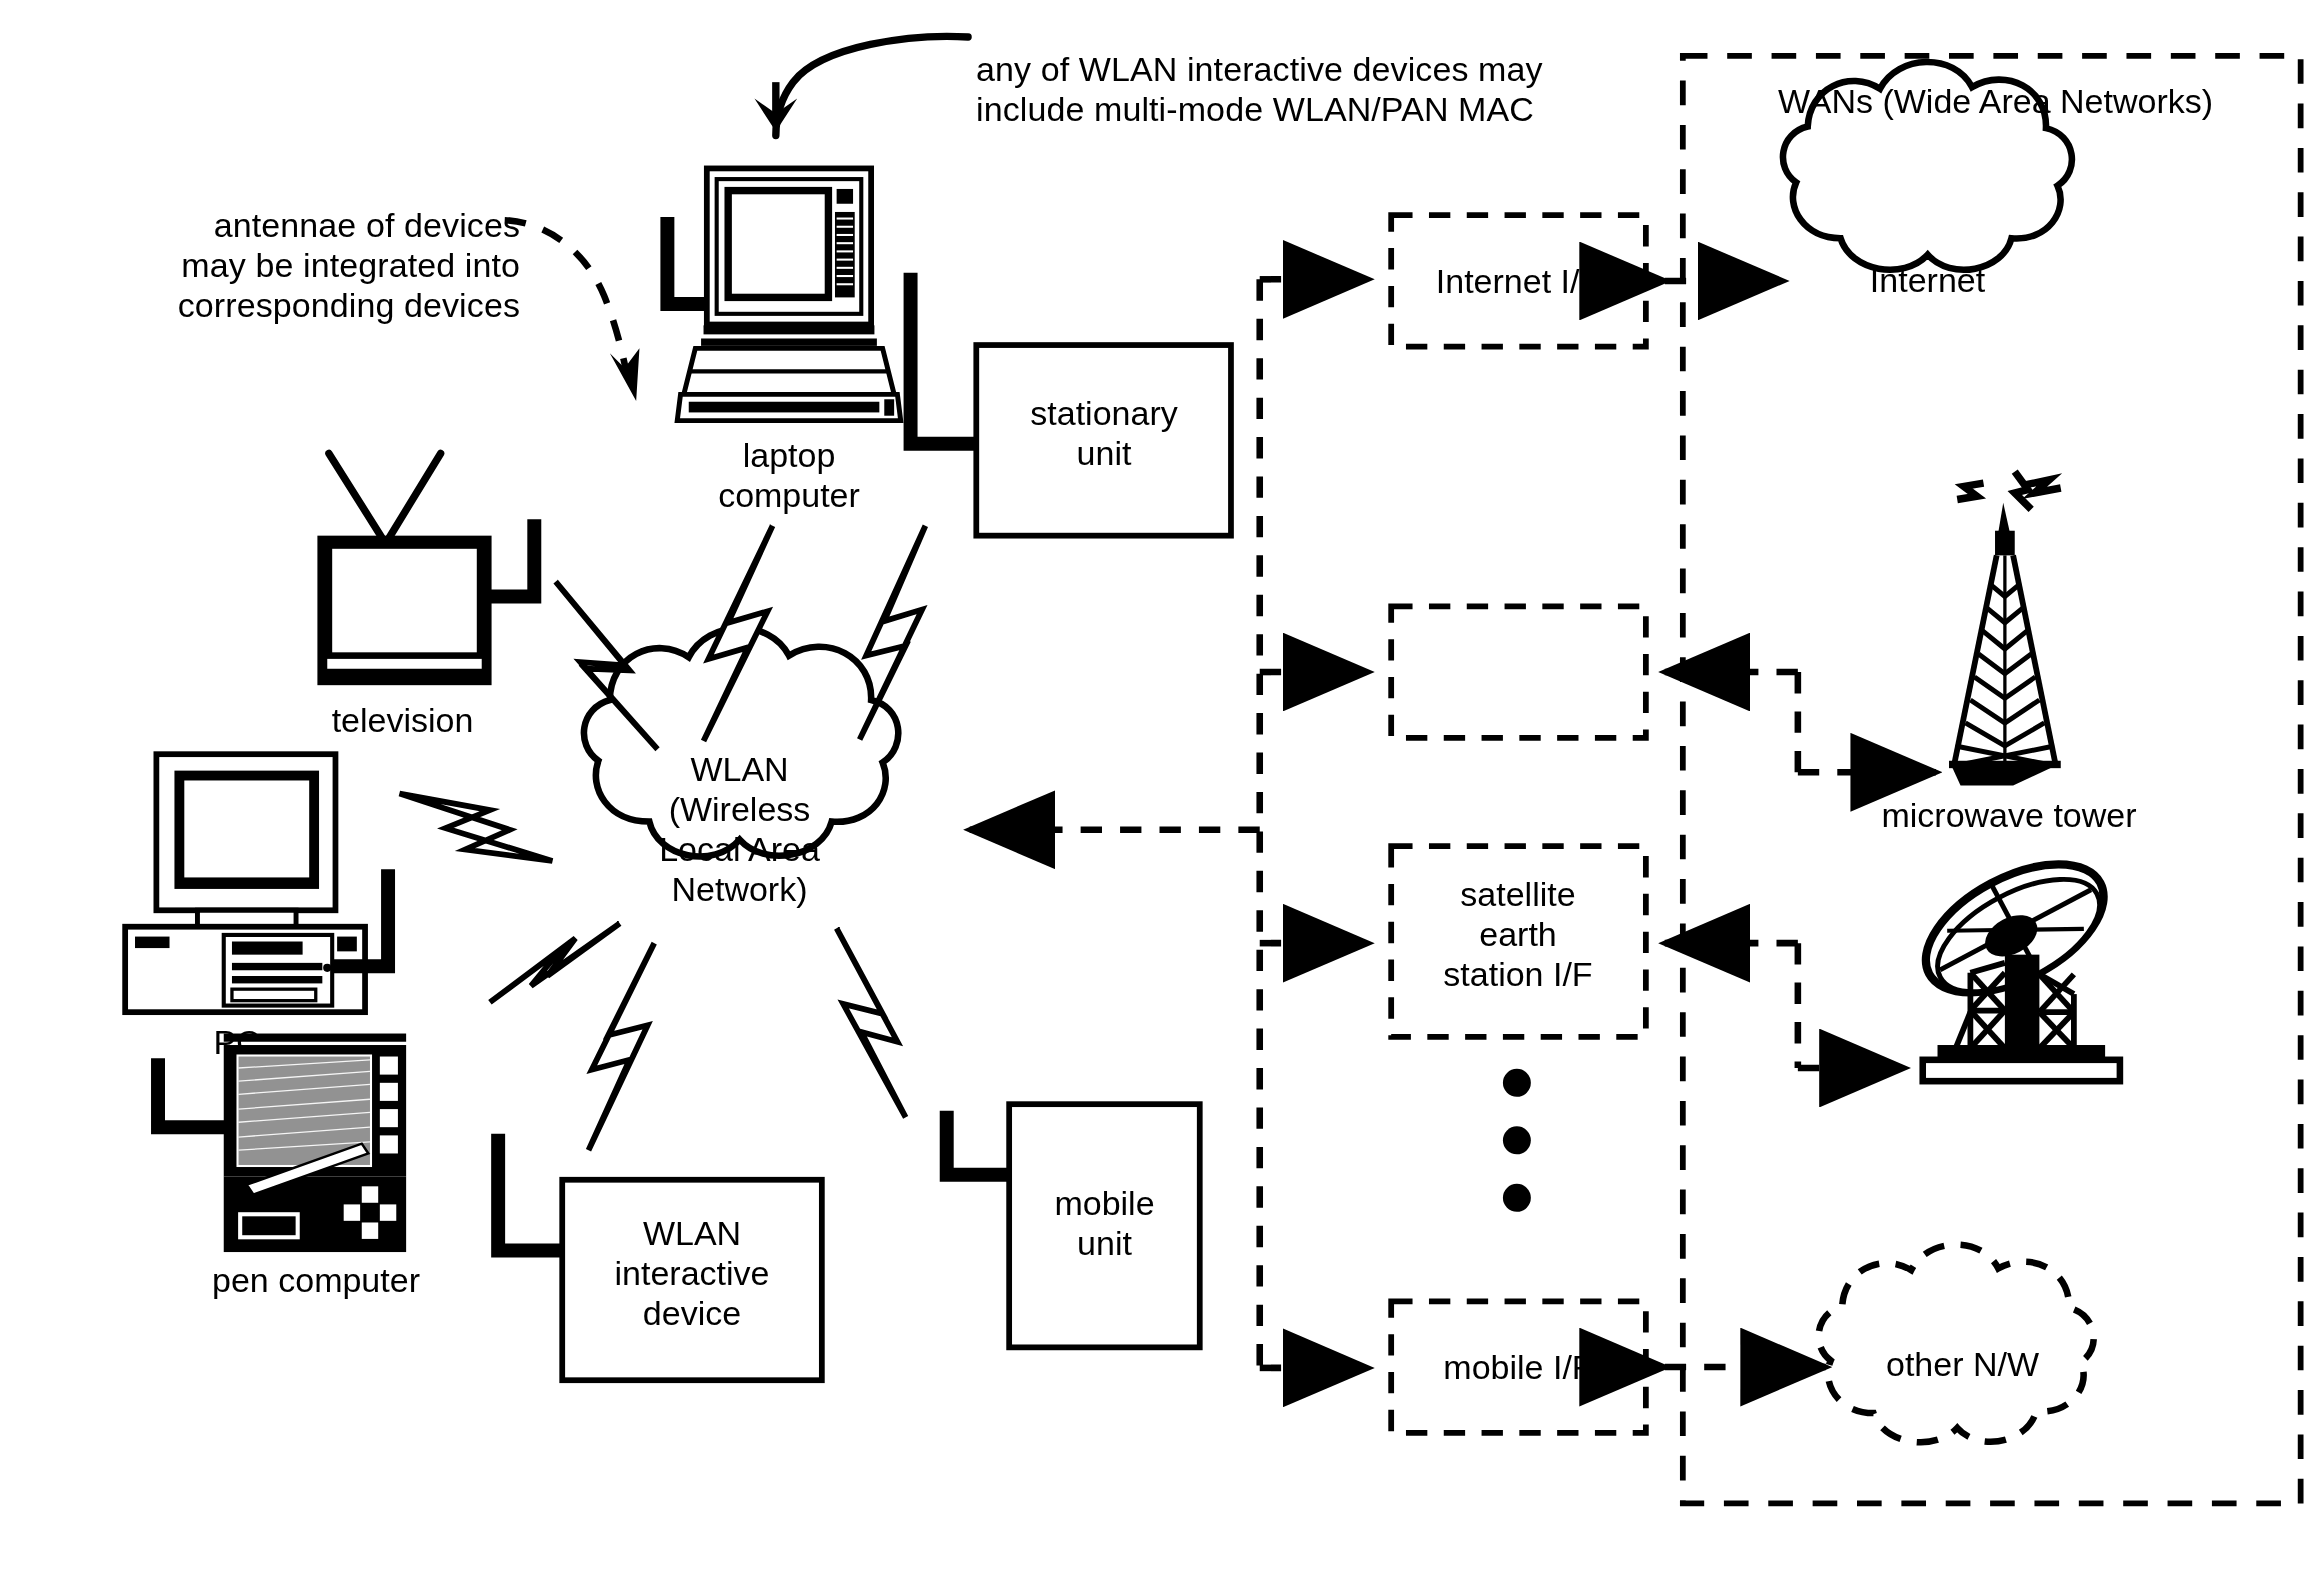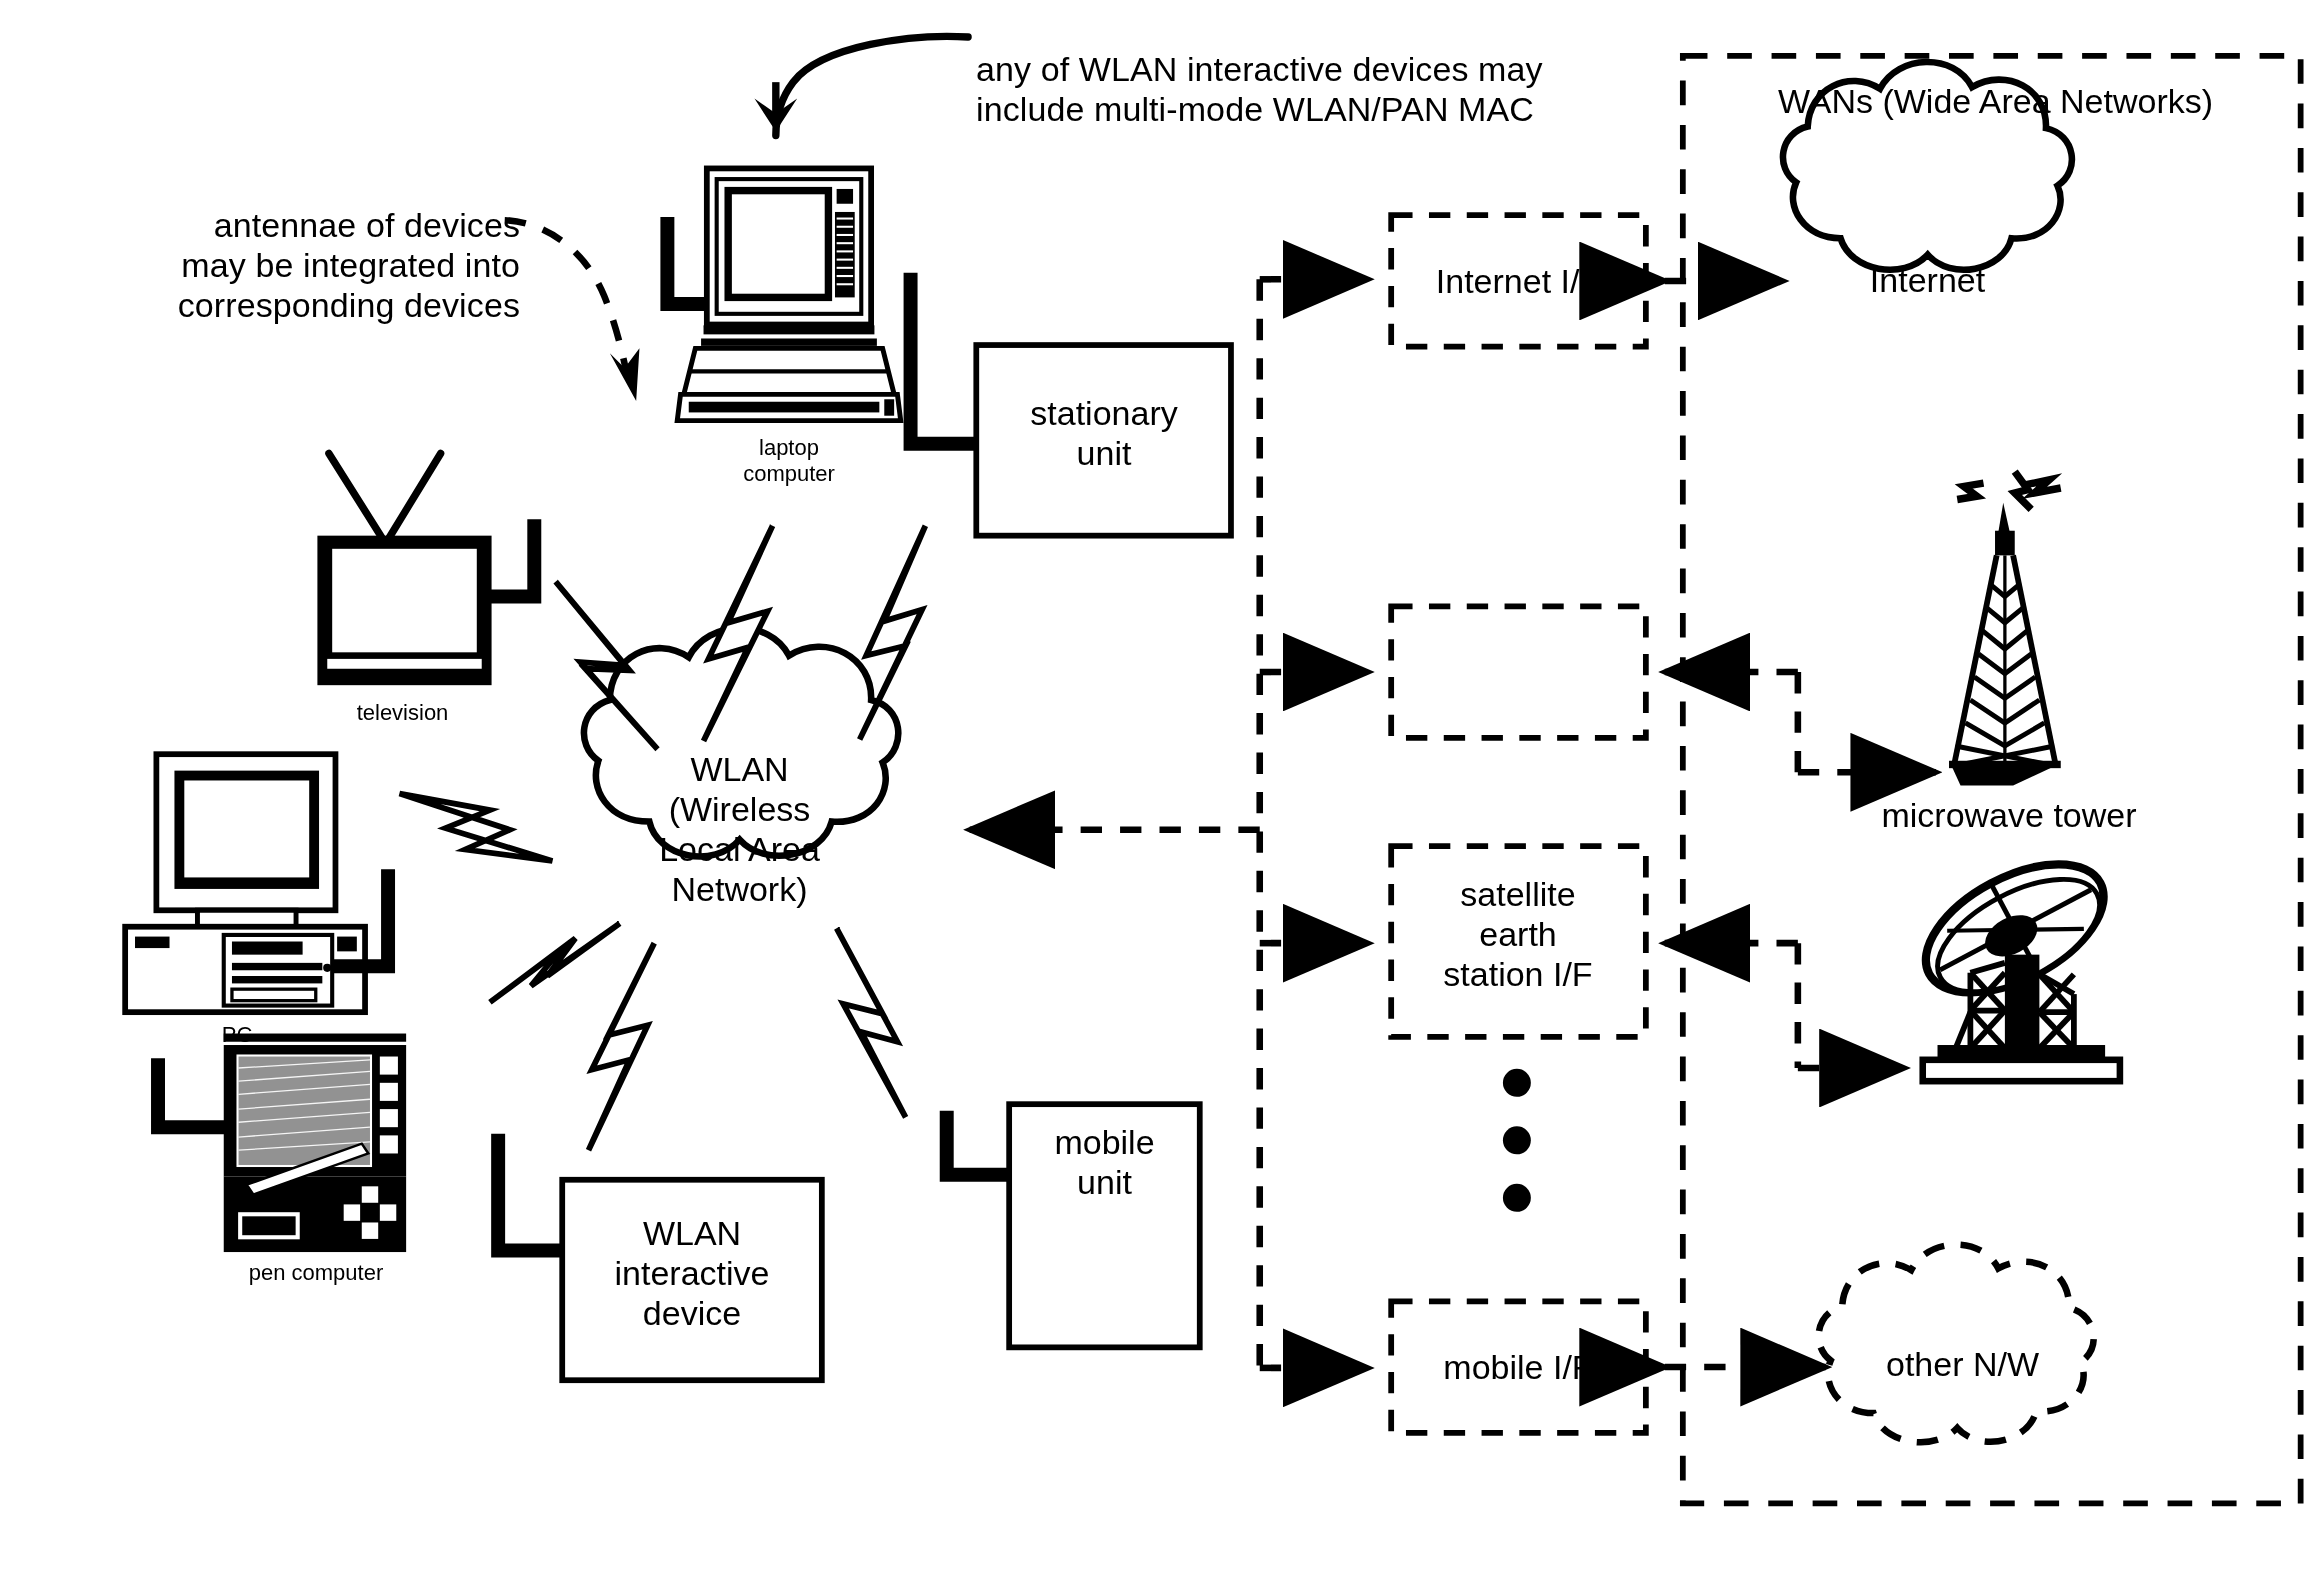--- a/index.html
+++ b/index.html
@@ -33,21 +33,21 @@
     line-height: 1.18;
     white-space: pre;
     text-align: center;
   }
   .lbl.left { text-align: left; }
   .note {
     font-size: 34px;
     letter-spacing: 0.1px;
   }
   .devlabel {
-    font-size: 22px;
+    font-size: 34px;
   }
   .boxlabel {
     font-size: 34px;
   }
   .cloudlabel {
     font-size: 34px;
   }
   .wanstitle {
     font-size: 34px;
   }
@@ -408,21 +408,21 @@
 
   <div class="lbl devlabel" style="left:156px; top:1260px; width:320px;">pen computer</div>
 
   <div class="lbl boxlabel" style="left:983px; top:393px; width:242px;">stationary
 unit</div>
 
   <div class="lbl boxlabel" style="left:567px; top:1213px; width:250px;">WLAN
 interactive
 device</div>
 
-  <div class="lbl boxlabel" style="left:1014px; top:1122px; width:181px;">mobile
+  <div class="lbl boxlabel" style="left:1014px; top:1183px; width:181px;">mobile
 unit</div>
 
   <div class="lbl boxlabel" style="left:1394px; top:261px; width:248px;">Internet I/F</div>
 
 
   <div class="lbl boxlabel" style="left:1394px; top:874px; width:248px;">satellite
 earth
 station I/F</div>
 
   <div class="lbl boxlabel" style="left:1394px; top:1347px; width:248px;">mobile I/F</div>

